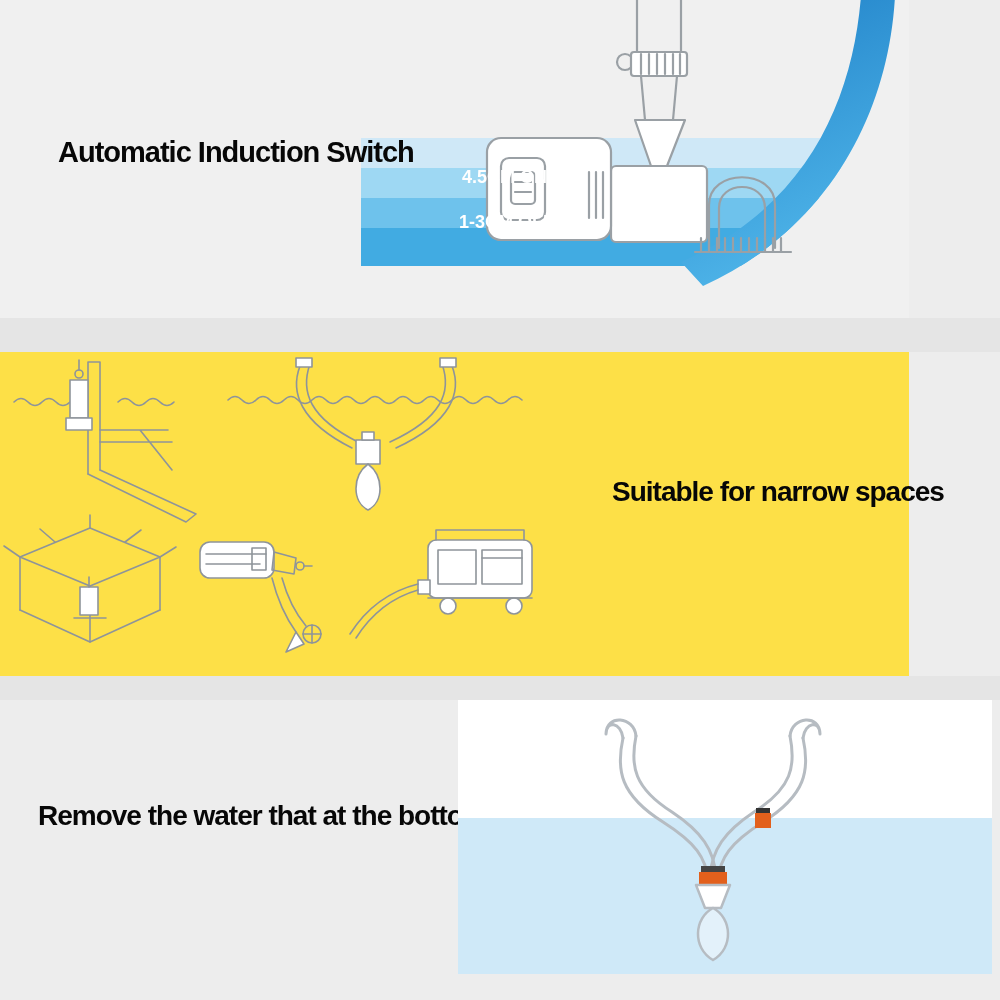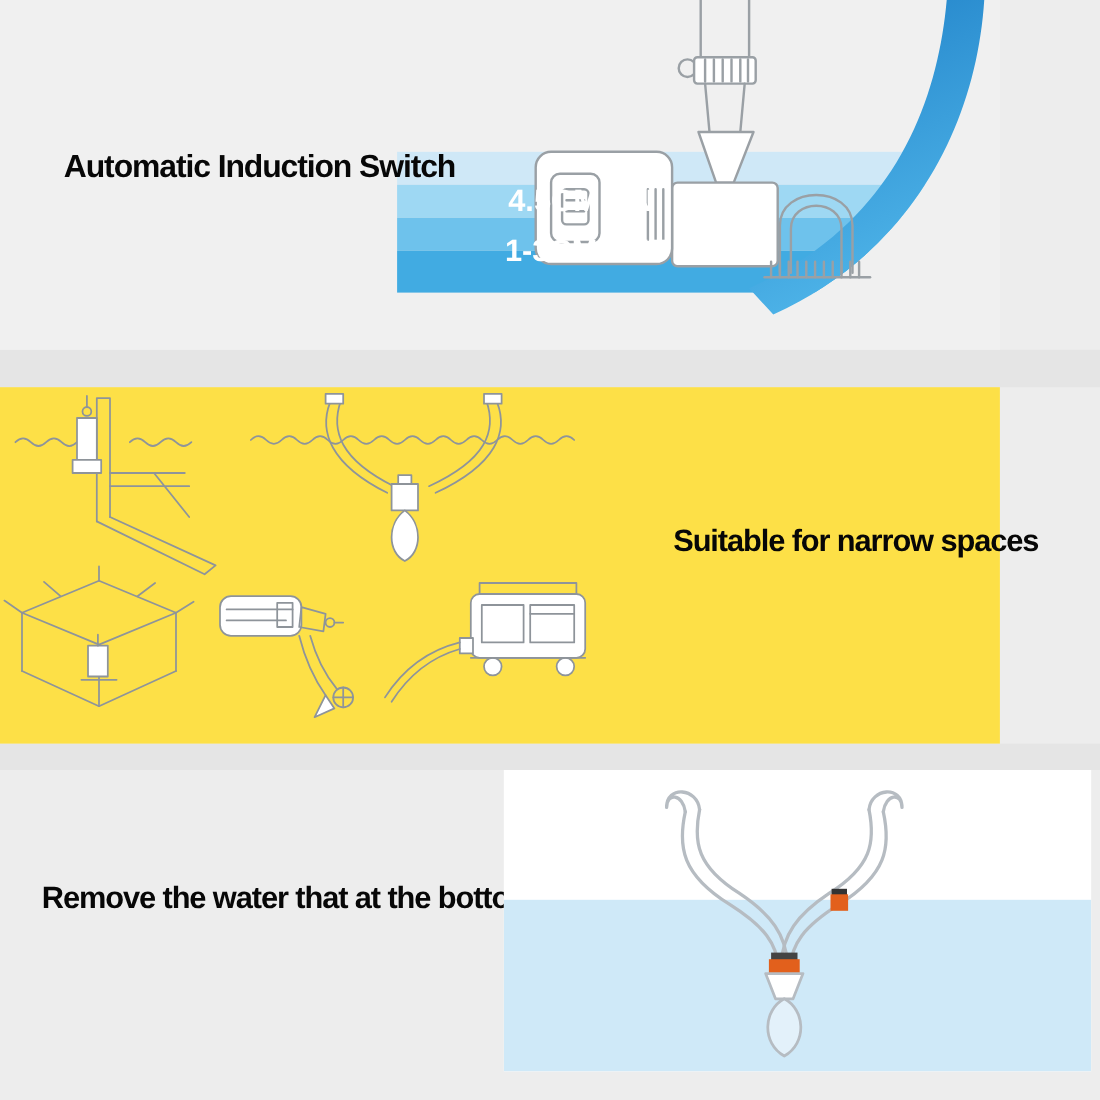--- a/index.html
+++ b/index.html
@@ -21,21 +21,21 @@
     position:absolute; margin:0;
     color:#070707; font-weight:700; font-size:29px;
     letter-spacing:-1px; white-space:nowrap;
   }
   #title1 { left:58px; top:136px; }
   #title2 { left:612px; top:124px; font-size:28px; }
   #title3 { left:38px; top:100px; font-size:28px; }
 
   .wlabel {
     position:absolute; color:#ffffff; font-weight:700;
-    font-size:28px; white-space:nowrap;
+    font-size:18px; white-space:nowrap;
   }
   #label-on  { left:462px; top:167px; }
   #label-off { left:459px; top:212px;text-align:right; }
 
   #illus1 { position:absolute; right:0; top:0; display:block; }
   #illus2 { position:absolute; left:0; top:0; display:block; }
   .panel  { position:absolute; left:458px; top:0; width:534px; height:274px; background:#ffffff; }
   #illus3 { display:block; }
 
   .pl  { stroke:#9aa0a5; stroke-width:2.2; fill:none; stroke-linecap:round; stroke-linejoin:round; }

